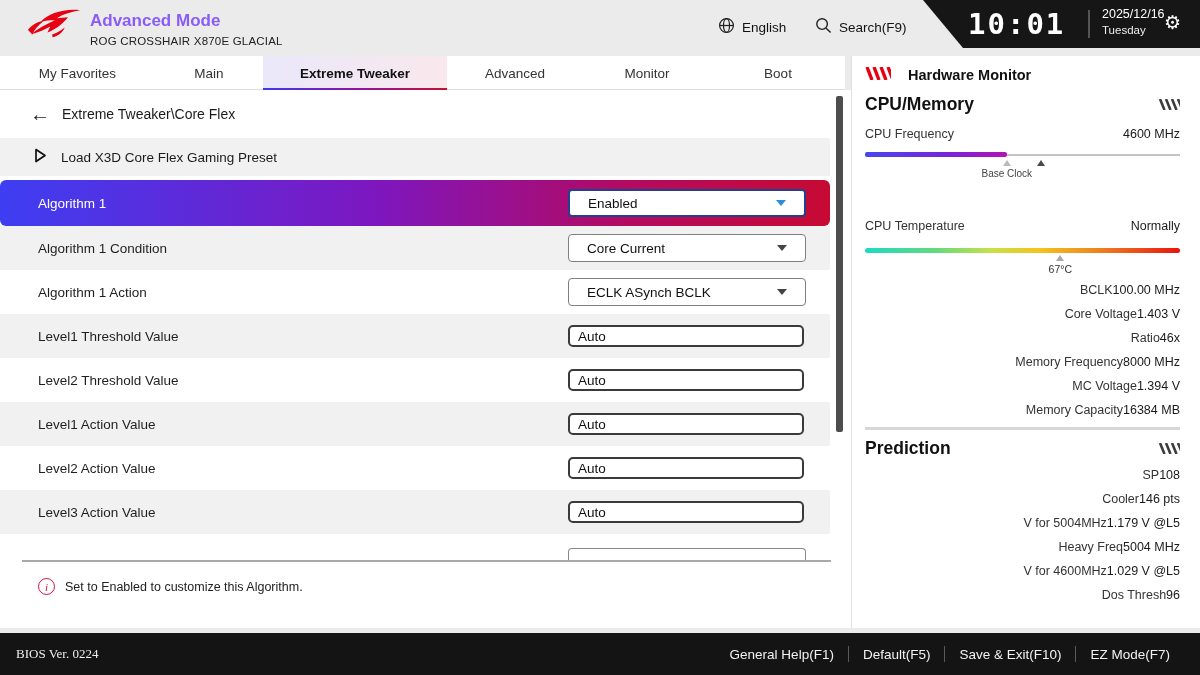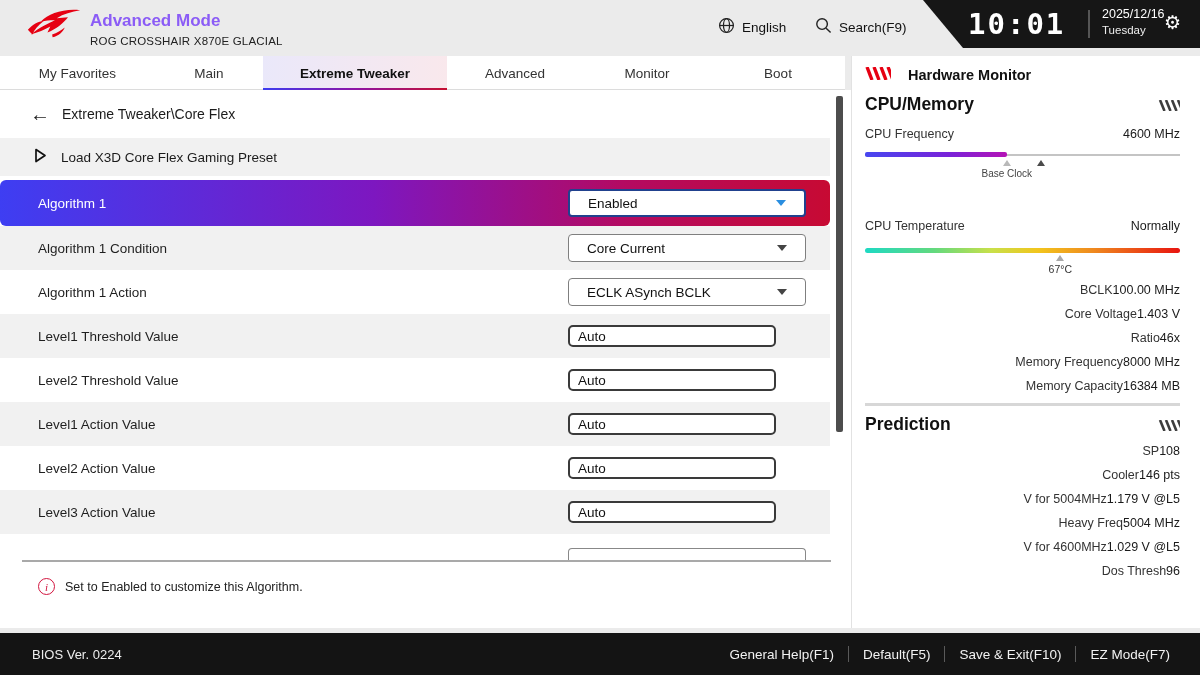--- a/index.html
+++ b/index.html
@@ -50,42 +50,42 @@
   .row-label { position:absolute; left:38px; top:50%; transform:translateY(-50%);
                font-size:13.5px; color:#1f1f1f; }
   .row.algo .row-label { color:#fff; }
   .select { position:absolute; left:568px; top:8px; width:238px; height:28px; background:#fff;
             border:1px solid #7f7f7f; border-radius:4px; display:flex; align-items:center;
             padding:0 18px; font-size:13.5px; color:#111; cursor:pointer; }
   .select.activesel { top:9px; border:2px solid #21418e; }
   .caret { margin-left:auto; width:0; height:0; border-left:5px solid transparent;
            border-right:5px solid transparent; border-top:6px solid #444; }
   .select.activesel .caret { border-top-color:#2a8ee0; }
-  .inputbox { position:absolute; left:568px; top:11px; width:208px; height:22px; background:#fff;
+  .inputbox { position:absolute; left:568px; top:11px; width:236px; height:22px; background:#fff;
               border:2px solid #3a3a3a; border-radius:5px; display:flex; align-items:center;
               padding:0 8px; font-size:13.5px; color:#111; cursor:text; }
   .partial-row { position:relative; width:830px; height:26px; background:#fff; overflow:hidden; }
   .partial-select { position:absolute; left:568px; top:14px; width:238px; height:20px;
                     border:1px solid #888; border-bottom:none; border-radius:4px 4px 0 0; background:#fff; }
   .main-divider { margin:0 20px 0 22px; height:2px; background:#a9a9a9; }
   .info { margin-top:16px; display:flex; align-items:center; gap:10px; padding-left:38px; }
   .info-icon { width:17px; height:17px; border:1.5px solid #d2143e; border-radius:50%;
                color:#d2143e; font-size:11px; display:flex; align-items:center; justify-content:center;
                font-family:"Liberation Serif", serif; font-style:italic; }
   .info-text { font-size:12.5px; color:#222; }
 
   .scrollbar-thumb { position:absolute; left:836px; top:96px; width:7px; height:336px;
                      background:#4d4d4d; border-radius:2px; cursor:grab; }
 
   
   .right-panel { position:absolute; left:851px; top:56px; width:349px; height:572px; background:#fff;
                  border-left:1px solid #e2e2e2; }
   .hw-header { margin:10px 0 0 13px; display:flex; align-items:center; gap:17px; }
   .hw-title { font-size:14.5px; font-weight:700; color:#111; }
-  .section-heading { margin:10px 20px 0 13px; display:flex; align-items:flex-end; justify-content:space-between; }
+  .section-heading { margin:10px 20px 0 13px; display:flex; align-items:center; justify-content:space-between; }
   .section-title { font-size:17.5px; font-weight:700; color:#111; }
   .stat-line { height:24px; margin:0 20px 0 13px; display:flex; align-items:center; justify-content:flex-end; }
   .stat-label { font-size:12.5px; color:#333; }
   .stat-value { font-size:12.5px; color:#1a1a1a; }
   .metric-line { height:22px; margin:8px 20px 0 13px; display:flex; align-items:center; justify-content:space-between; }
   .freq-bar { position:relative; margin:7px 20px 0 13px; height:5px; }
   .freq-track { position:absolute; left:0; top:2px; width:100%; height:2px; background:#c4c4c4; }
   .freq-fill { position:absolute; left:0; top:0; height:5px; border-radius:2px;
                background:linear-gradient(90deg,#4747f0,#7a22d8 60%,#b513b6 100%); }
   .marker-strip { position:relative; height:24px; margin:2px 20px 0 13px; }
@@ -94,21 +94,21 @@
          transform:translateX(-50%); }
   .marker-label { position:absolute; transform:translateX(-50%); font-size:10px; color:#444; top:9px; white-space:nowrap; }
   .temp-bar { margin:11px 20px 0 13px; height:5px; border-radius:3px;
               background:linear-gradient(90deg,#1ed9c3 0%,#63d97e 22%,#c8e04a 40%,#f2c51d 55%,#ef8b1f 72%,#e81410 100%); }
   .temp-strip { position:relative; height:24px; margin:1px 20px 0 13px; }
   .panel-divider { margin:5px 20px 0 13px; height:3px; background:#d7d7d7; }
 
   
   .footer { position:absolute; left:0; top:633px; width:1200px; height:42px; background:#141414;
             display:flex; align-items:center; }
-  .bios-version { margin-left:32px; font-size:13px; color:#eee; }
+  .bios-version { margin-left:16px; font-size:13px; color:#eee;font-family:Liberation Serif, serif; }
   .footer-actions { margin-left:auto; margin-right:16px; display:flex; align-items:center; }
   .footer-action { font-size:13.5px; color:#f2f2f2; padding:0 14px; cursor:pointer; white-space:nowrap; }
   .footer-sep { width:1px; height:16px; background:#5a5a5a; }
 </style>
 </head>
 <body>
 
 <div class="header">
   <span class="rog-logo">
     <svg width="56" height="40" viewBox="0 0 60 42">
@@ -302,20 +302,24 @@
   </div>
   <div class="stat-line">
     <span class="stat-label">Ratio</span>
     <span class="stat-value">46x</span>
   </div>
   <div class="stat-line">
     <span class="stat-label">Memory Frequency</span>
     <span class="stat-value">8000 MHz</span>
   </div>
   <div class="stat-line">
+    <span class="stat-label">MC Voltage</span>
+    <span class="stat-value">1.394 V</span>
+  </div>
+  <div class="stat-line">
     <span class="stat-label">Memory Capacity</span>
     <span class="stat-value">16384 MB</span>
   </div>
 
   <div class="panel-divider"></div>
 
   <div class="section-heading" style="margin-top:8px;">
     <span class="section-title">Prediction</span>
     <span>
       <svg width="22" height="11" viewBox="0 0 22 11">

